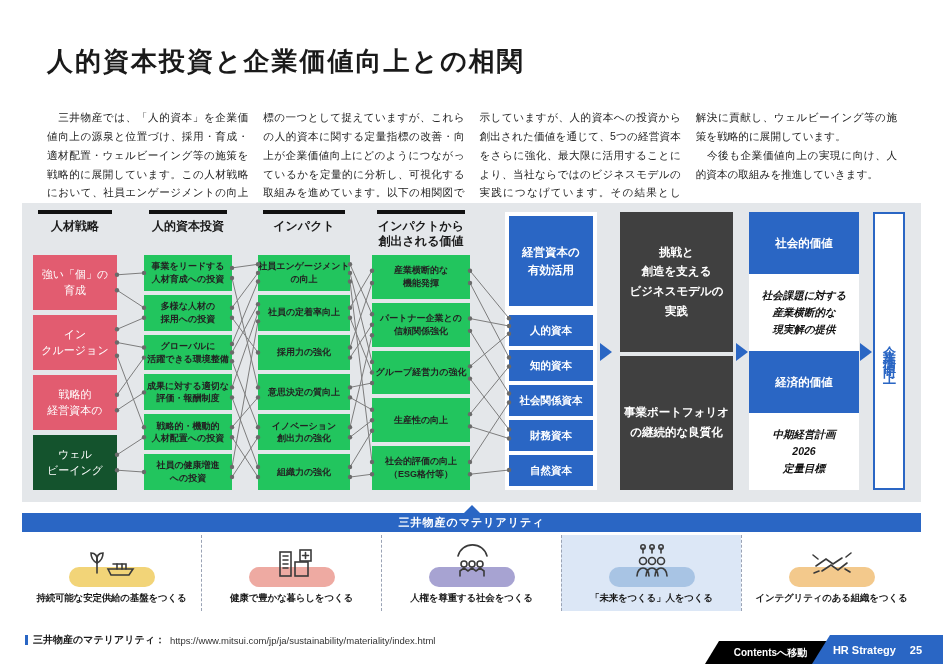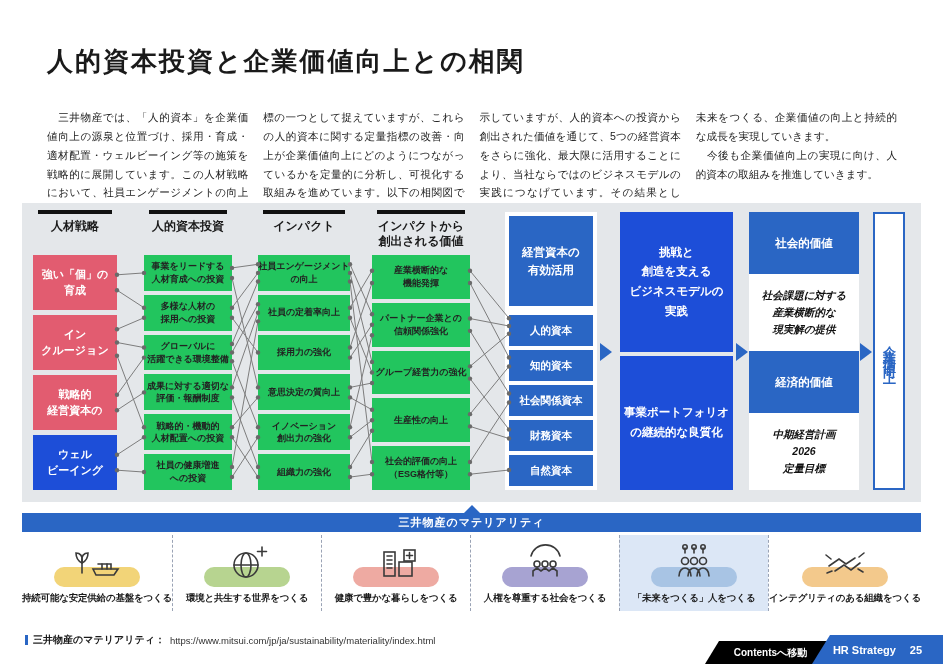--- a/index.html
+++ b/index.html
@@ -14,37 +14,37 @@
   #panel{left:22px;top:203px;width:899px;height:299px;background:#e4e7ea;}
   #wires{position:absolute;inset:0;pointer-events:none;}
   .dcol{position:absolute;top:0;bottom:12px;}
   .dhead{position:absolute;top:7px;left:0;right:0;text-align:center;}
   .dbar{height:3.5px;background:#111;margin:0 5px;}
   .dtitle{font-weight:bold;font-size:12px;margin-top:5px;line-height:1.25;white-space:pre-line;}
   .items{position:absolute;top:52px;bottom:0;left:0;right:0;display:flex;flex-direction:column;}
   #items-strategy{gap:5px;}
   #items-investment,#items-impact,#items-value{gap:4px;}
   .sbox{flex:1;display:flex;align-items:center;justify-content:center;text-align:center;
-        color:#fff;font-weight:bold;font-size:11px;line-height:1.45;white-space:pre-line;}
+        color:#fff;font-weight:normal;font-size:11px;line-height:1.45;white-space:pre-line;}
   .sbox.pink{background:#e25c70;}
-  .sbox.green{background:#1d4ed8;}
+  .sbox.green{background:#14532d;}
   .wbox{flex:1;display:flex;align-items:center;justify-content:center;text-align:center;
         background:#22c55e;font-weight:bold;font-size:9px;line-height:1.4;white-space:pre-line;color:#222;}
   
   #capitals{left:483px;top:9px;width:92px;height:278px;background:#fff;padding:4px;box-sizing:border-box;
             display:flex;flex-direction:column;gap:9px;}
   #cap-head{height:90px;background:#2a66c4;color:#fff;font-weight:bold;font-size:11.5px;line-height:1.6;
             display:flex;align-items:center;justify-content:center;text-align:center;white-space:pre-line;flex:none;}
   #cap-items{flex:1;display:flex;flex-direction:column;gap:4px;}
   .cap-item{flex:1;background:#2a66c4;color:#fff;font-weight:bold;font-size:10.5px;
             display:flex;align-items:center;justify-content:center;text-align:center;}
   .tri{width:0;height:0;border-top:9px solid transparent;border-bottom:9px solid transparent;
        border-left:12px solid #2a66c4;}
   #bm-col{left:598px;top:9px;width:113px;height:278px;display:flex;flex-direction:column;gap:4px;}
-  .bm-box{background:#1d4ed8;color:#fff;font-weight:bold;font-size:11.5px;line-height:1.7;
+  .bm-box{background:#404040;color:#fff;font-weight:bold;font-size:11.5px;line-height:1.7;
           display:flex;align-items:center;justify-content:center;text-align:center;white-space:pre-line;}
   #vcol{left:727px;top:9px;width:110px;height:278px;background:#fff;display:flex;flex-direction:column;}
   .vblue{height:62px;background:#2a66c4;color:#fff;font-weight:bold;font-size:11.5px;flex:none;
          display:flex;align-items:center;justify-content:center;}
   .vwhite{flex:1;display:flex;align-items:center;justify-content:center;text-align:center;
           font-weight:bold;font-size:10.5px;line-height:1.6;white-space:pre-line;color:#111;font-style:italic;}
   #goal{left:851px;top:9px;width:32px;height:278px;background:#fff;border:2px solid #2a66c4;box-sizing:border-box;
         display:flex;align-items:center;justify-content:center;}
   #goal span{writing-mode:vertical-rl;font-weight:bold;font-size:13px;color:#2a66c4;letter-spacing:5px;}
   
@@ -75,21 +75,21 @@
 </style>
 </head>
 <body>
 
 <h1 class="abs" id="title">人的資本投資と企業価値向上との相関</h1>
 
 <div class="abs" id="intro">
   <p>　三井物産では、「人的資本」を企業価値向上の源泉と位置づけ、採用・育成・適材配置・ウェルビーイング等の施策を戦略的に展開しています。この人材戦略において、社員エンゲージメントの向上や労働災害件数の低減等を重要な経営指</p>
   <p>標の一つとして捉えていますが、これらの人的資本に関する定量指標の改善・向上が企業価値向上にどのようにつながっているかを定量的に分析し、可視化する取組みを進めています。以下の相関図では特に関係性が高いと想定されるもののみを</p>
   <p>示していますが、人的資本への投資から創出された価値を通じて、5つの経営資本をさらに強化、最大限に活用することにより、当社ならではのビジネスモデルの実践につなげています。その結果として、事業を通じてさまざまな社会課題の</p>
-  <p>未来をつくる、企業価値の向上と持続的な成長を実現していきます。
+  <p>解決に貢献し、ウェルビーイング等の施策を戦略的に展開しています。
 　今後も企業価値向上の実現に向け、人的資本の取組みを推進していきます。</p>
 </div>
 
 <div class="abs" id="panel">
 
   <div class="dcol" style="left:11px;width:84px;">
     <div class="dhead">
       <div class="dbar"></div>
       <div class="dtitle">人材戦略</div>
     </div>
@@ -357,32 +357,20 @@
           <path d="M13 21c4-2 6-6 6-10-4 0-7 3-6 8"></path>
           <path d="M24 27h25l-4 6H27z"></path>
           <path d="M29 22h13v5"></path>
           <path d="M33 22v5M38 22v5"></path>
         </svg>
       </div>
       <div class="mat-label">持続可能な安定供給の基盤をつくる</div>
     </div>
     <div class="mat-item">
       <div class="mat-icon-wrap">
-        <div class="mat-oval" style="background: rgb(183, 212, 144);"></div>
-        <svg class="mat-icon" width="56" height="40" viewBox="0 0 56 40" fill="none" stroke="#3a3a3a" stroke-width="1.6" stroke-linecap="round">
-          <circle cx="27" cy="23" r="12"></circle>
-          <ellipse cx="27" cy="23" rx="5" ry="12"></ellipse>
-          <path d="M15 23h24"></path>
-          <path d="M43 5v9M38.5 9.5h9"></path>
-        </svg>
-      </div>
-      <div class="mat-label">環境と共生する世界をつくる</div>
-    </div>
-    <div class="mat-item">
-      <div class="mat-icon-wrap">
         <div class="mat-oval" style="background: rgb(238, 170, 162);"></div>
         <svg class="mat-icon" width="56" height="40" viewBox="0 0 56 40" fill="none" stroke="#3a3a3a" stroke-width="1.6" stroke-linecap="round">
           <rect x="16" y="10" width="11" height="24"></rect>
           <path d="M19 14h5M19 18h5M19 22h5M19 26h5"></path>
           <rect x="31" y="20" width="13" height="14"></rect>
           <rect x="36" y="8" width="11" height="11" fill="#fff"></rect>
           <path d="M41.5 10.5v6M38.5 13.5h6"></path>
         </svg>
       </div>
       <div class="mat-label">健康で豊かな暮らしをつくる</div>

